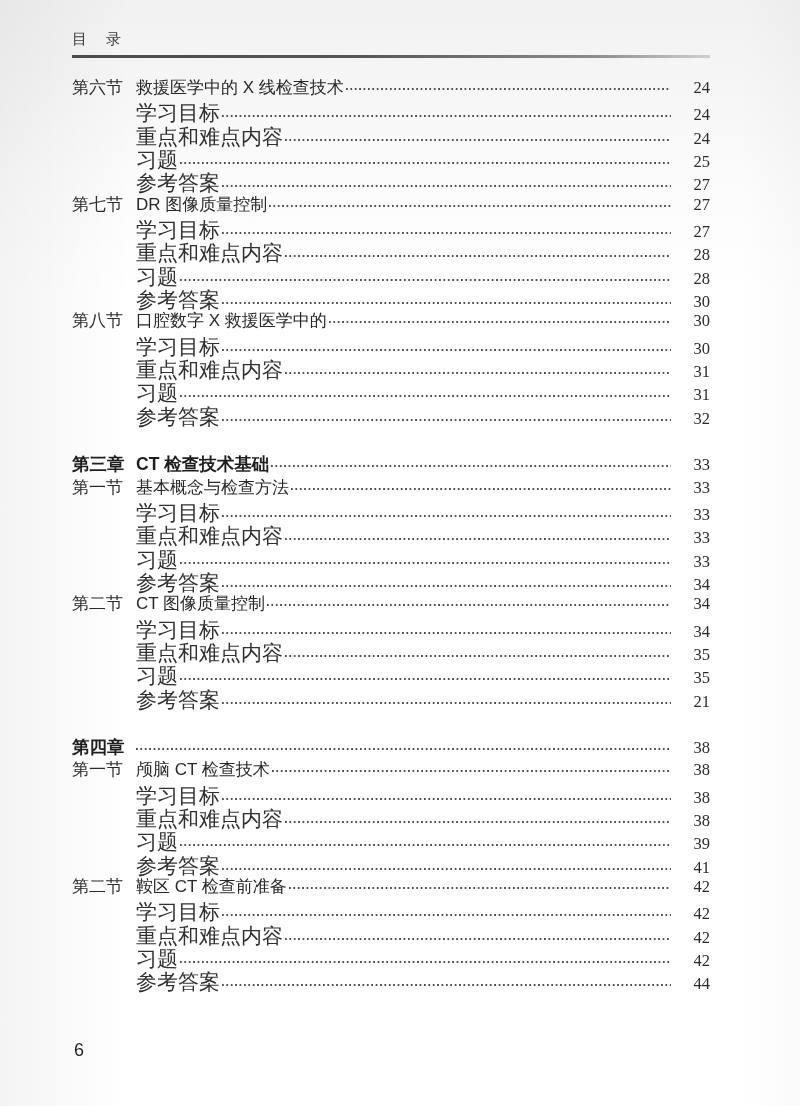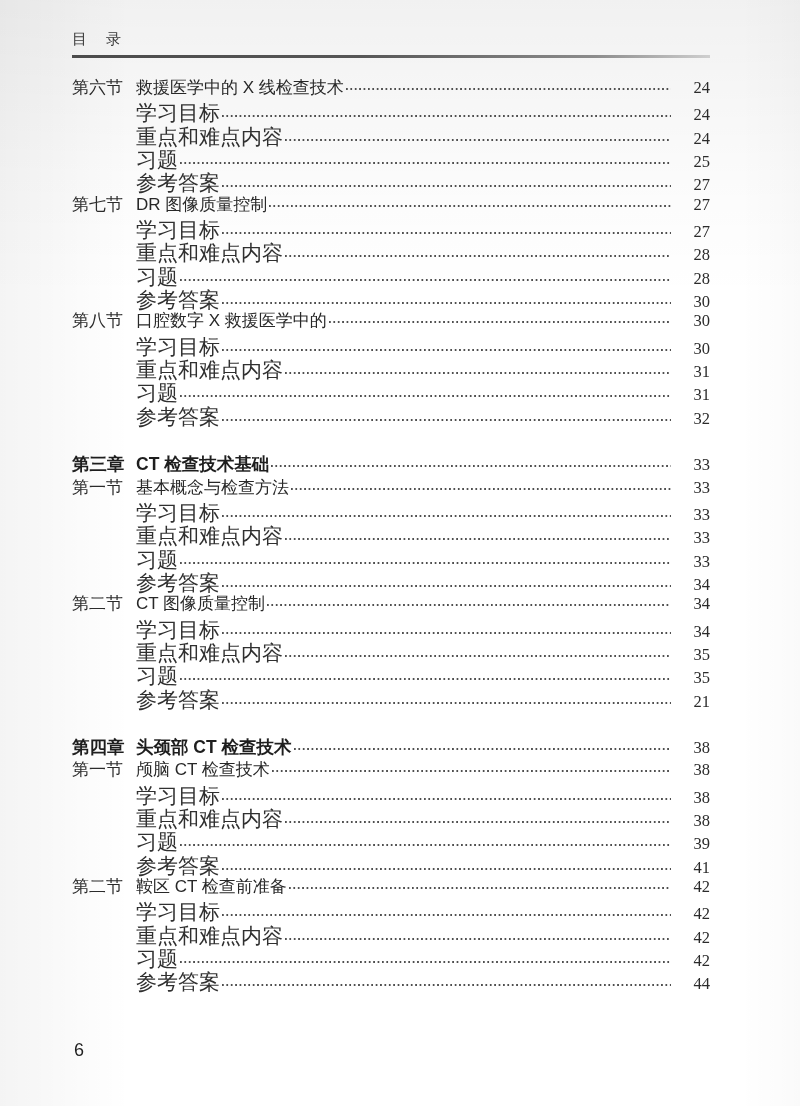--- a/index.html
+++ b/index.html
@@ -245,21 +245,20 @@
           <span class="pagenum">35</span>
         </div>
         <div class="row sub">
           <span class="label"></span>
           <span class="title">参考答案</span>
           <span class="leader"></span>
           <span class="pagenum">21</span>
         </div>
         <div class="row chapter">
           <span class="label">第四章</span>
-          <span class="title">头颈部 CT 检查技术</span>
           <span class="leader"></span>
           <span class="pagenum">38</span>
         </div>
         <div class="row section">
           <span class="label">第一节</span>
           <span class="title">颅脑 CT 检查技术</span>
           <span class="leader"></span>
           <span class="pagenum">38</span>
         </div>
         <div class="row sub">

